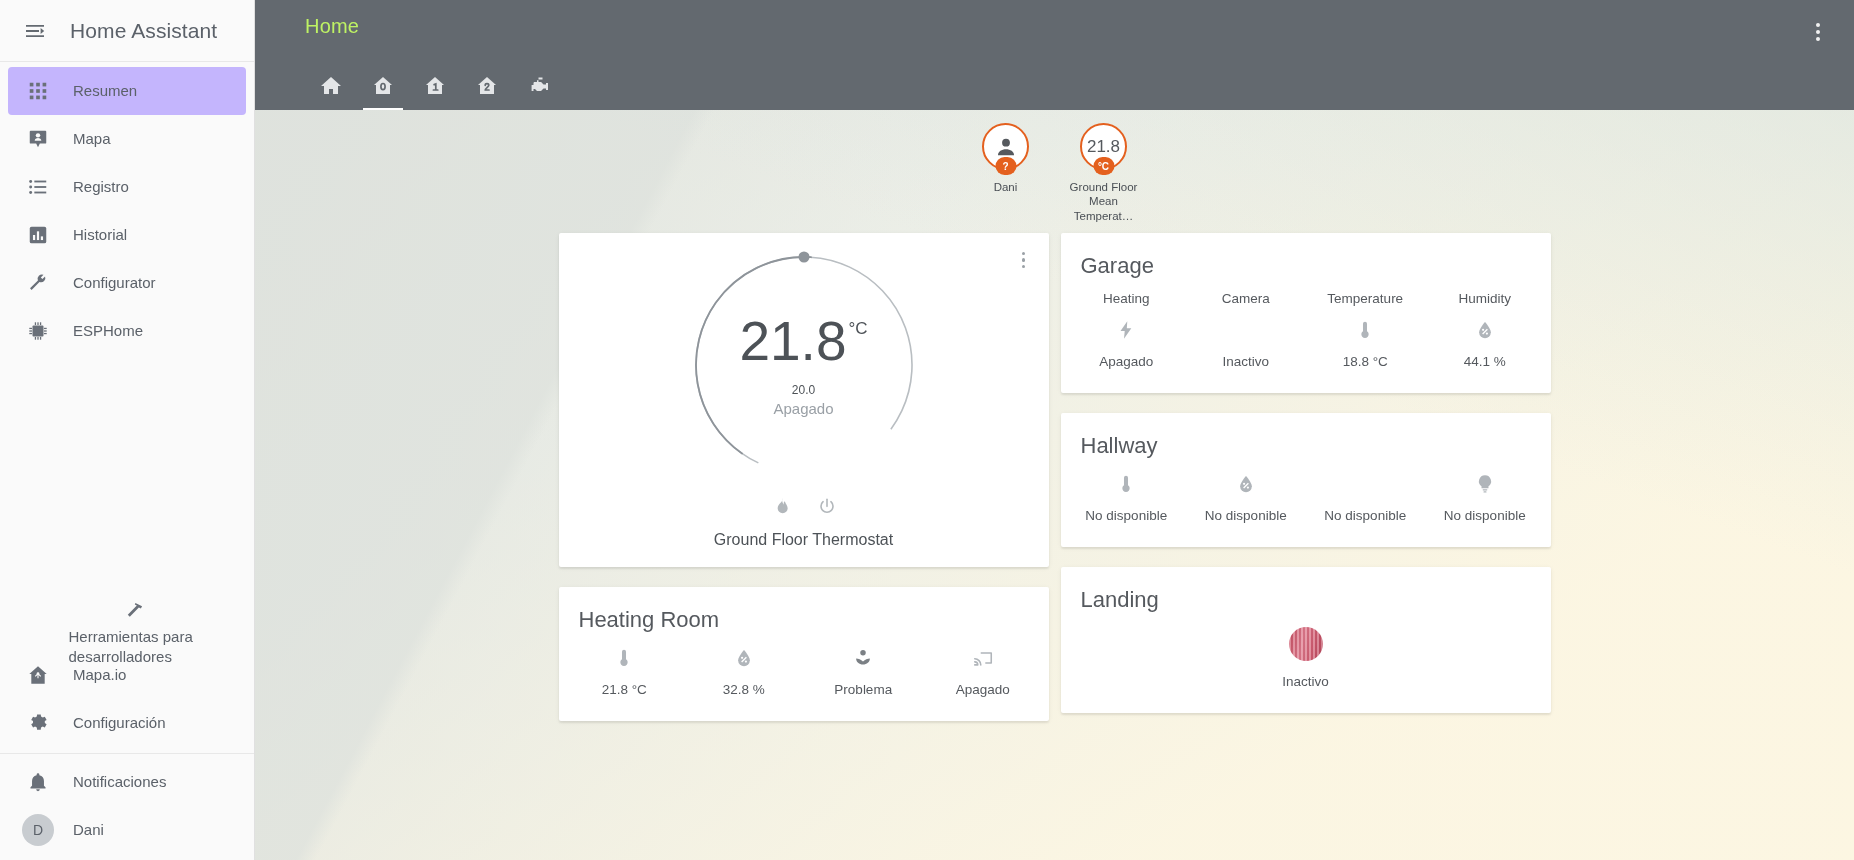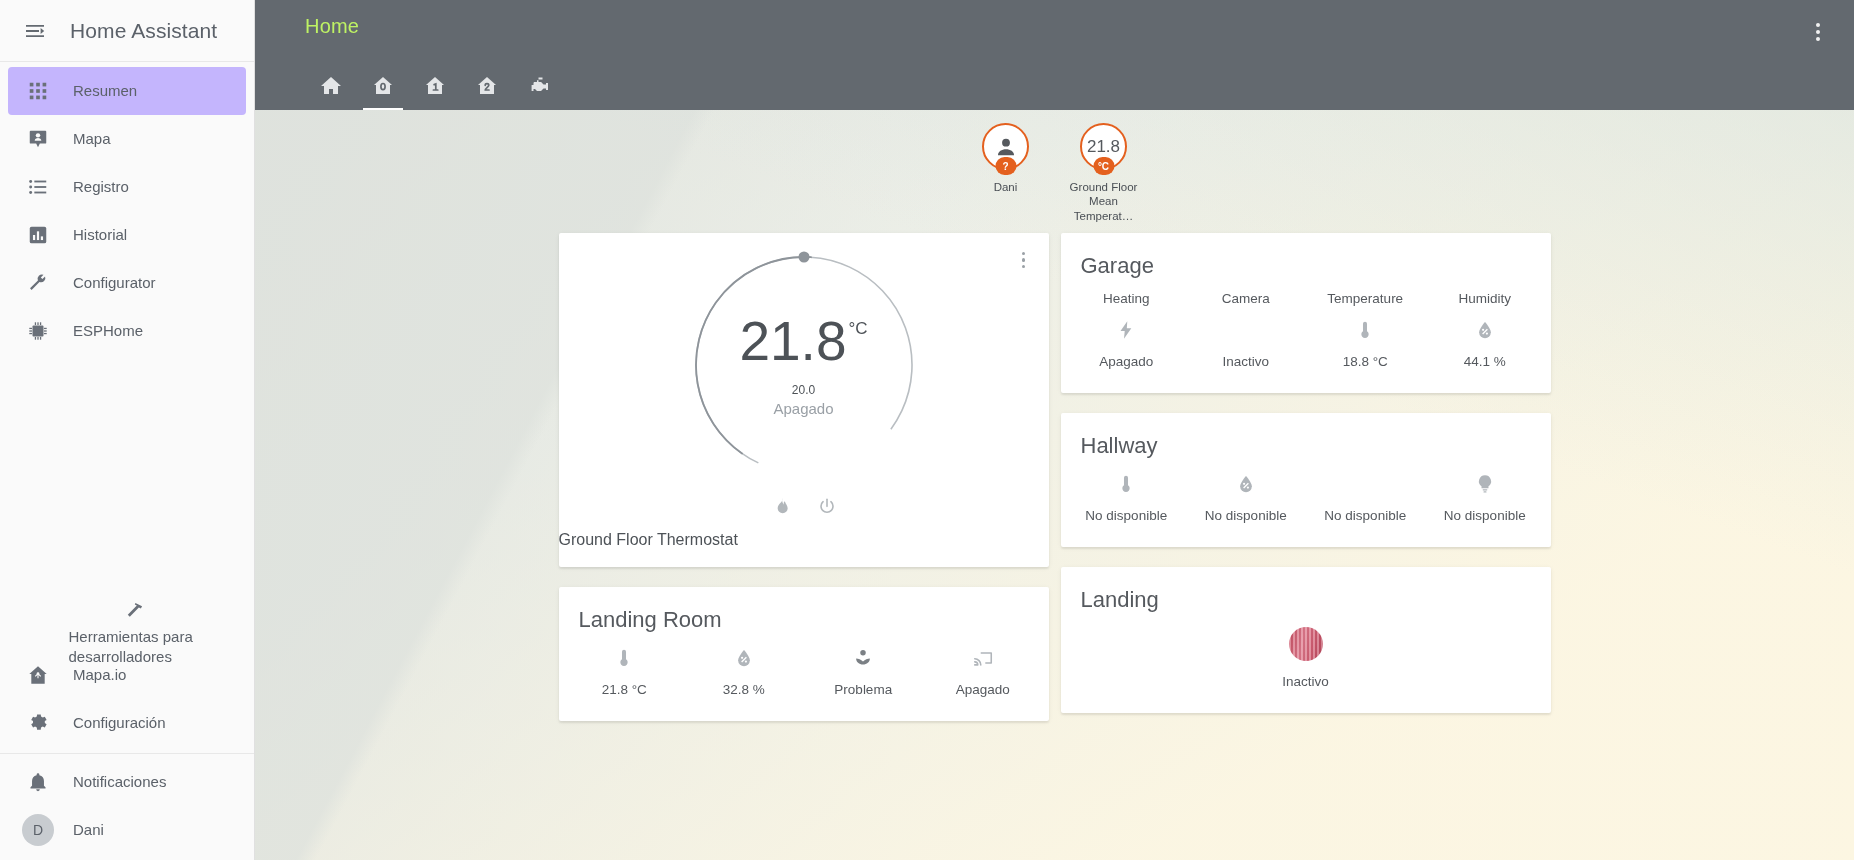--- a/index.html
+++ b/index.html
@@ -179,21 +179,21 @@
     display: flex; align-items: flex-start;
   }
   .dial-unit { font-size: 17px; margin-top: 6px; margin-left: 2px; color: #4d5257; }
   .dial-target { font-size: 12px; color: #4d5257; margin-top: 14px; }
   .dial-state { font-size: 15px; color: #9aa0a6; margin-top: 3px; }
   .thermo-modes {
     display: flex; justify-content: center; gap: 26px; margin-top: 14px;
   }
   .thermo-modes span { cursor: pointer; color: #b2b7bb; display: flex; }
   .thermo-name {
-    font-size: 16px; color: #4d5257; margin-top: 14px;
+    text-align: center; font-size: 16px; color: #4d5257; margin-top: 14px;
   }
 
   
   .glance {
     display: flex; padding: 6px 6px 18px;
   }
   .g-item {
     flex: 1 1 0; display: flex; flex-direction: column; align-items: center;
     cursor: pointer; padding: 6px 2px;
   }
@@ -477,21 +477,21 @@
                   <path d="M12 2.8v8.4"></path>
                   <path d="M7.3 5.6a7.2 7.2 0 109.4 0"></path>
                 </svg>
               </span>
             </div>
 
             <div class="thermo-name">Ground Floor Thermostat</div>
           </div>
 
           <div class="card">
-            <div class="card-title">Landing Room</div>
+            <div class="card-title">Heating Room</div>
             <div class="glance">
 
               <div class="g-item">
                 <span class="g-icon">
                   <svg width="22" height="22" viewBox="0 0 24 24" fill="currentColor">
                     <path d="M12 3a2.2 2.2 0 00-2.2 2.2v8.1a4 4 0 104.4 0V5.2A2.2 2.2 0 0012 3z"></path>
                   </svg>
                 </span>
                 <span class="g-val">21.8 °C</span>
               </div>

